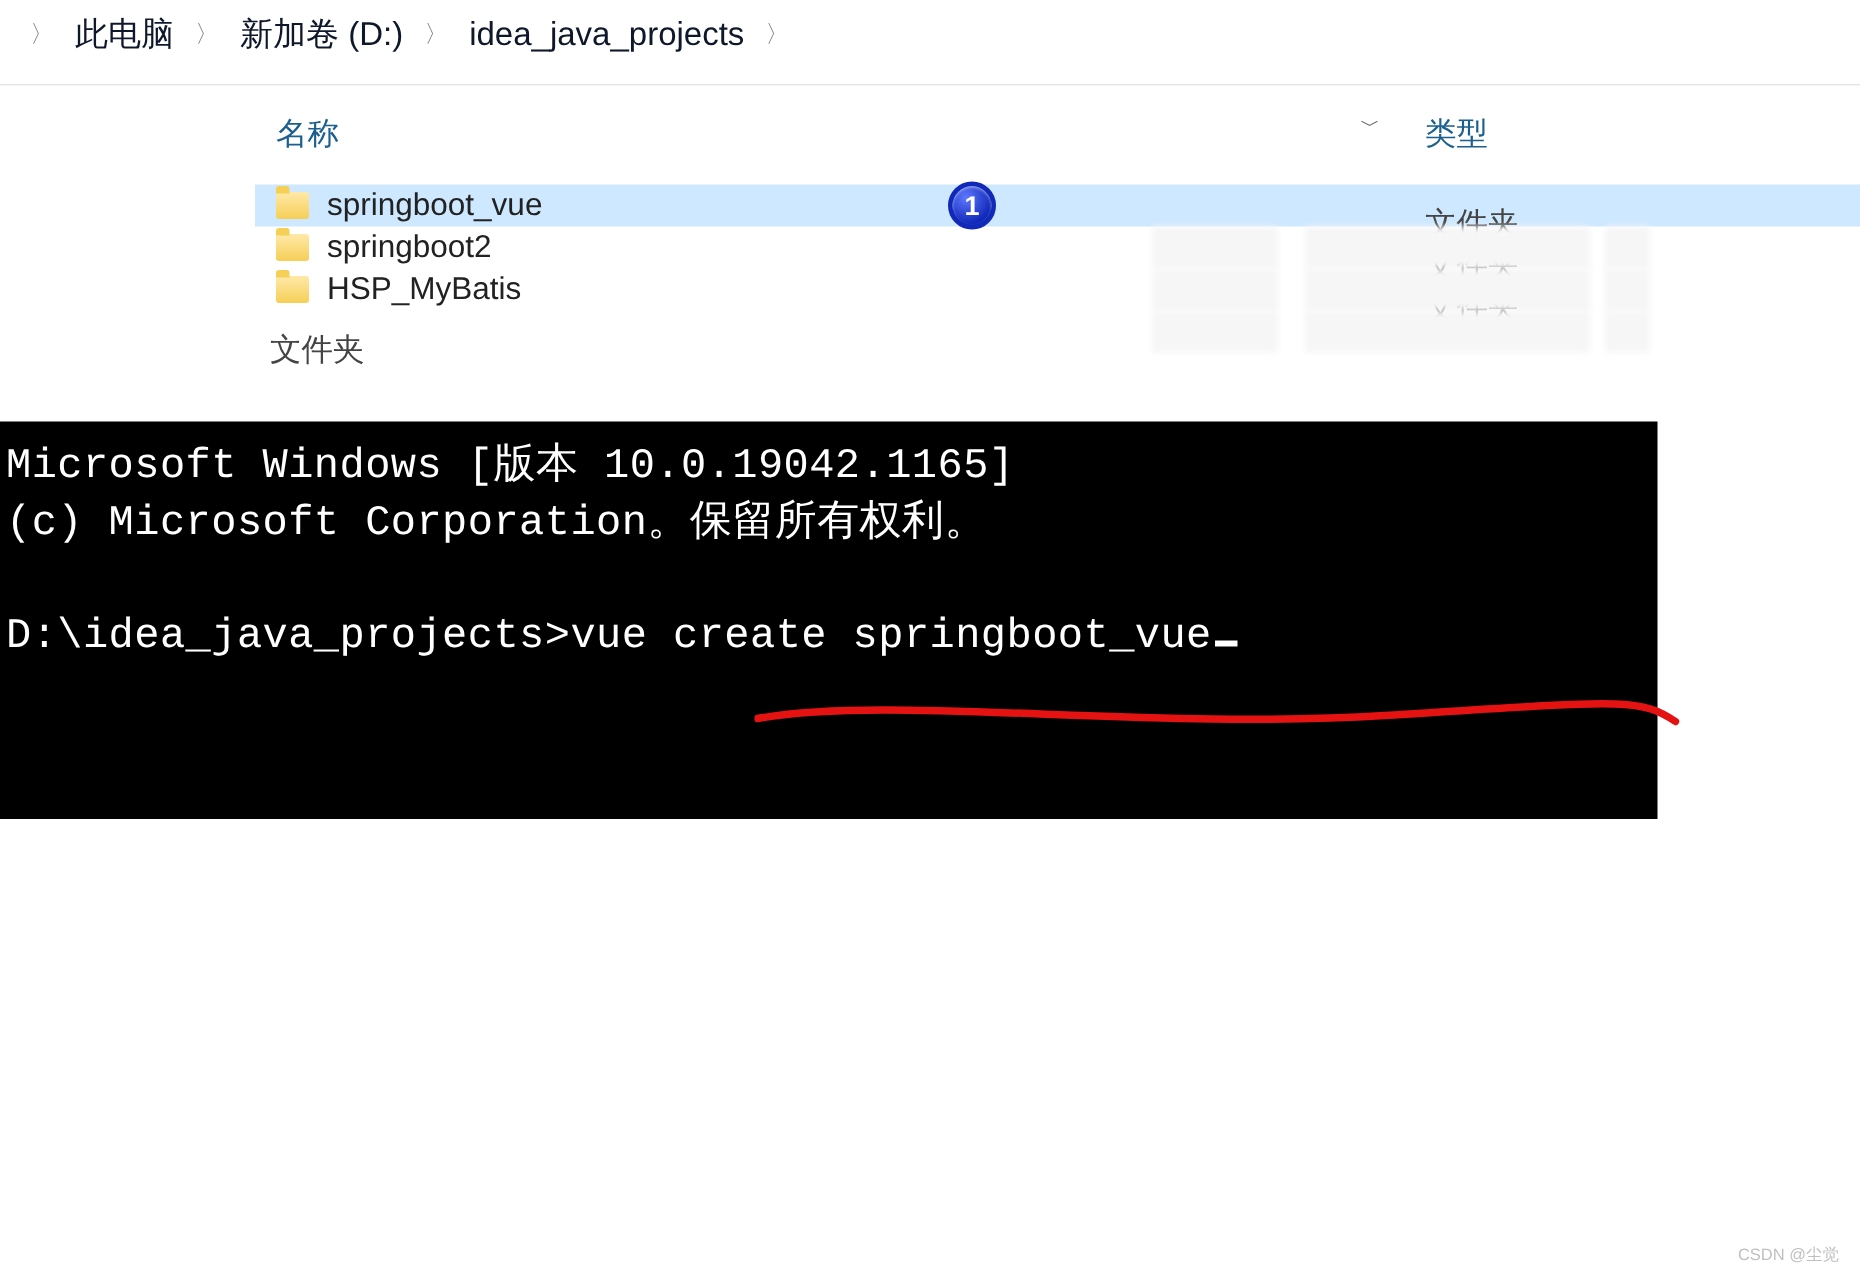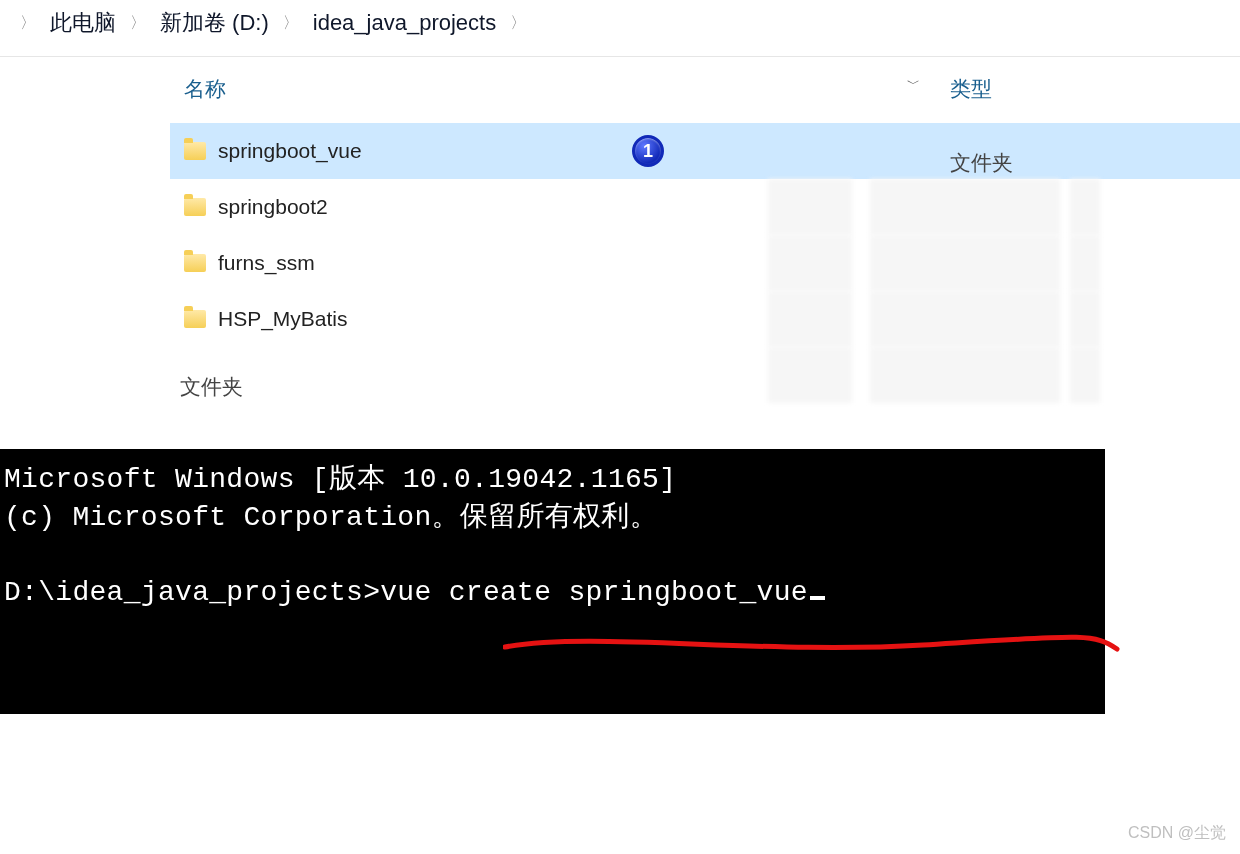--- a/index.html
+++ b/index.html
@@ -52,21 +52,21 @@
       padding-right: 20px;
     }
     .sort-caret {
       font-size: 13px;
       color: #555;
     }
     .col-type { flex: 0 0 120px; padding-left: 10px; }
     .file-row {
       display: flex;
       align-items: center;
-      height: 56px;
+      height: 28px;
       font-size: 21px;
       color: #222;
       position: relative;
     }
     .file-row.selected { background: #cde8ff; }
     .file-row .name-cell {
       flex: 0 0 770px;
       display: flex;
       align-items: center;
       padding-left: 14px;
@@ -146,21 +146,21 @@
     .underline-svg {
       position: absolute;
       left: 503px;
       top: 178px;
       pointer-events: none;
     }
     .watermark {
       position: absolute;
       right: 14px;
       bottom: 10px;
-      font-size: 16px;
+      font-size: 11px;
       color: #bfbfbf;
       font-family: "Microsoft YaHei", sans-serif;
     }
   </style>
 </head>
 <body>
 
 <div class="explorer">
   <div class="breadcrumb">
     <span class="chev">〉</span>
@@ -195,30 +195,20 @@
       <div class="name-cell">
         <span class="folder-icon"></span>
         <span>springboot2</span>
       </div>
       <div class="type-cell">文件夹</div>
       <div class="blur-box bb1"></div>
       <div class="blur-box bb2"></div>
       <div class="blur-box bb3"></div>
     </div>
 
-    <div class="file-row">
-      <div class="name-cell">
-        <span class="folder-icon"></span>
-        <span>furns_ssm</span>
-      </div>
-      <div class="type-cell">文件夹</div>
-      <div class="blur-box bb1"></div>
-      <div class="blur-box bb2"></div>
-      <div class="blur-box bb3"></div>
-    </div>
 
     <div class="file-row">
       <div class="name-cell">
         <span class="folder-icon"></span>
         <span>HSP_MyBatis</span>
       </div>
       <div class="type-cell">文件夹</div>
       <div class="blur-box bb1"></div>
       <div class="blur-box bb2"></div>
       <div class="blur-box bb3"></div>

